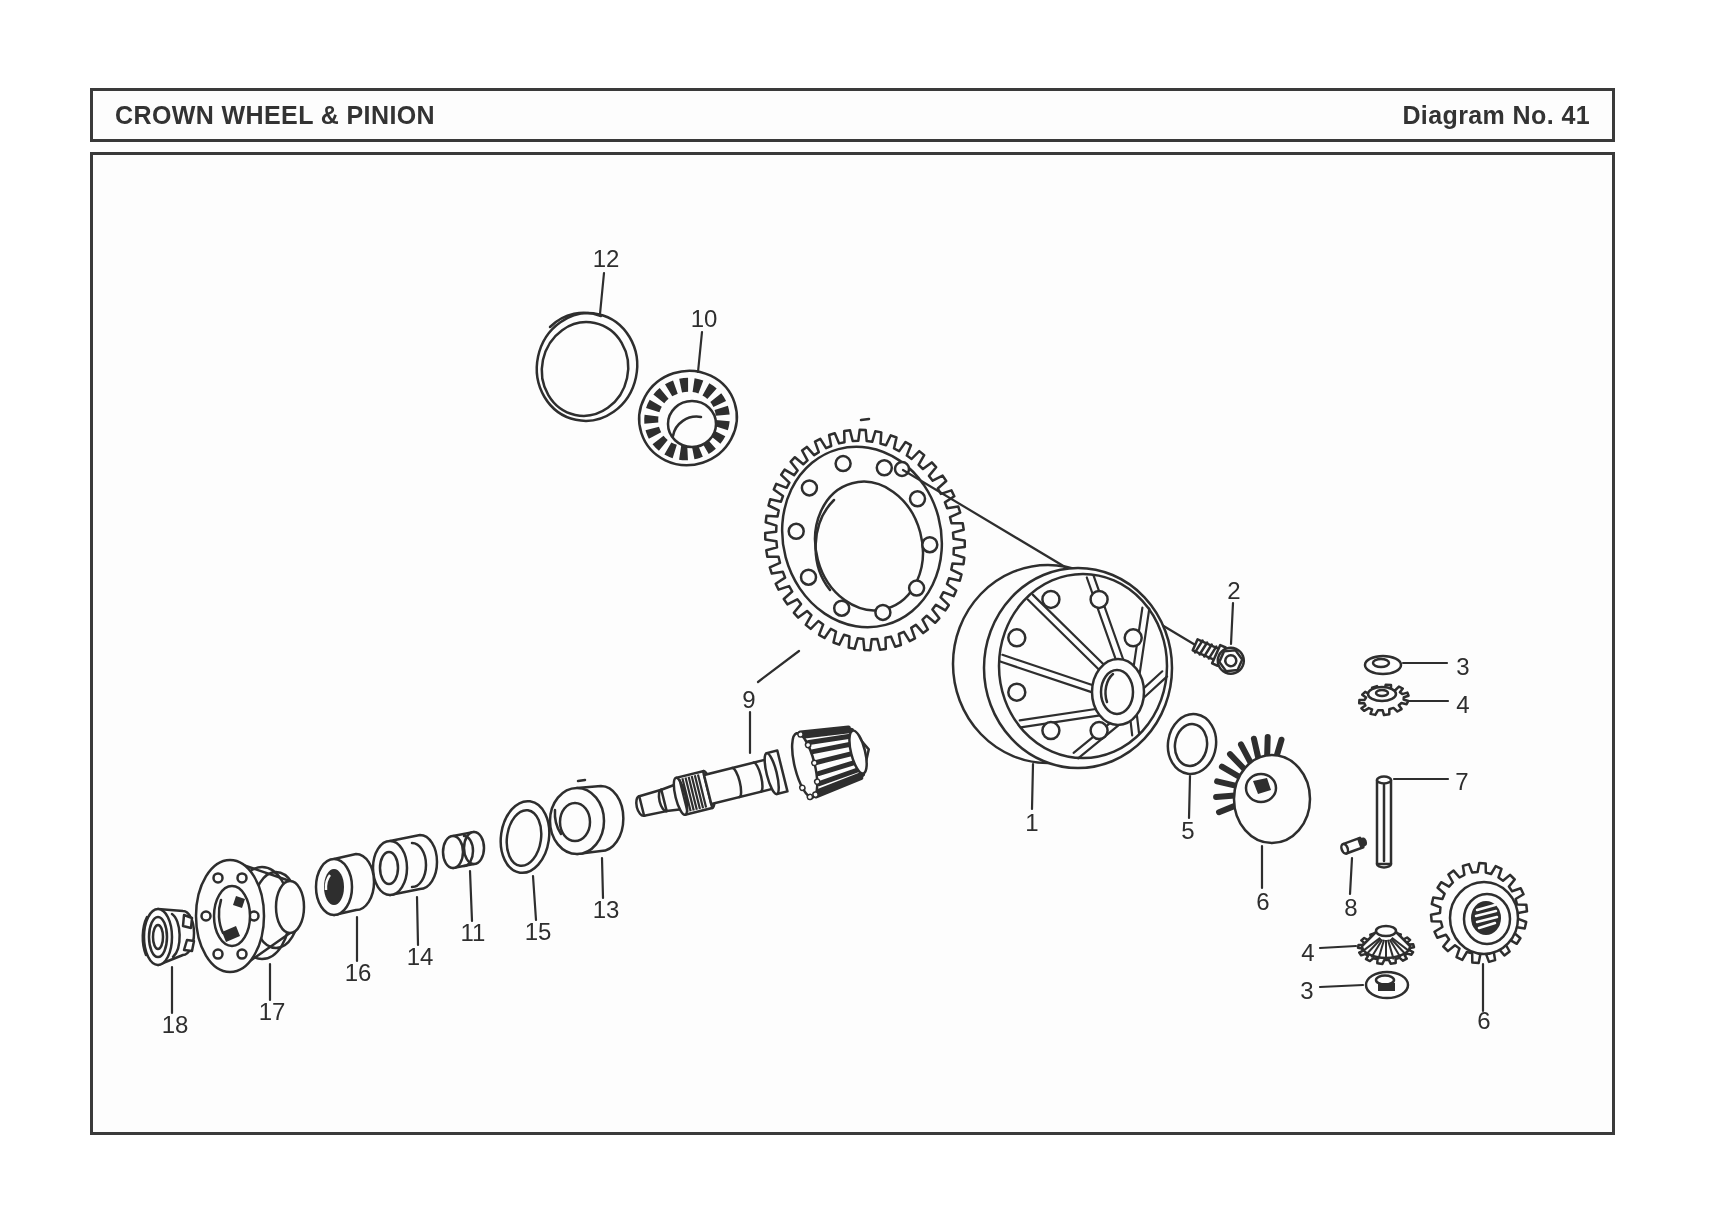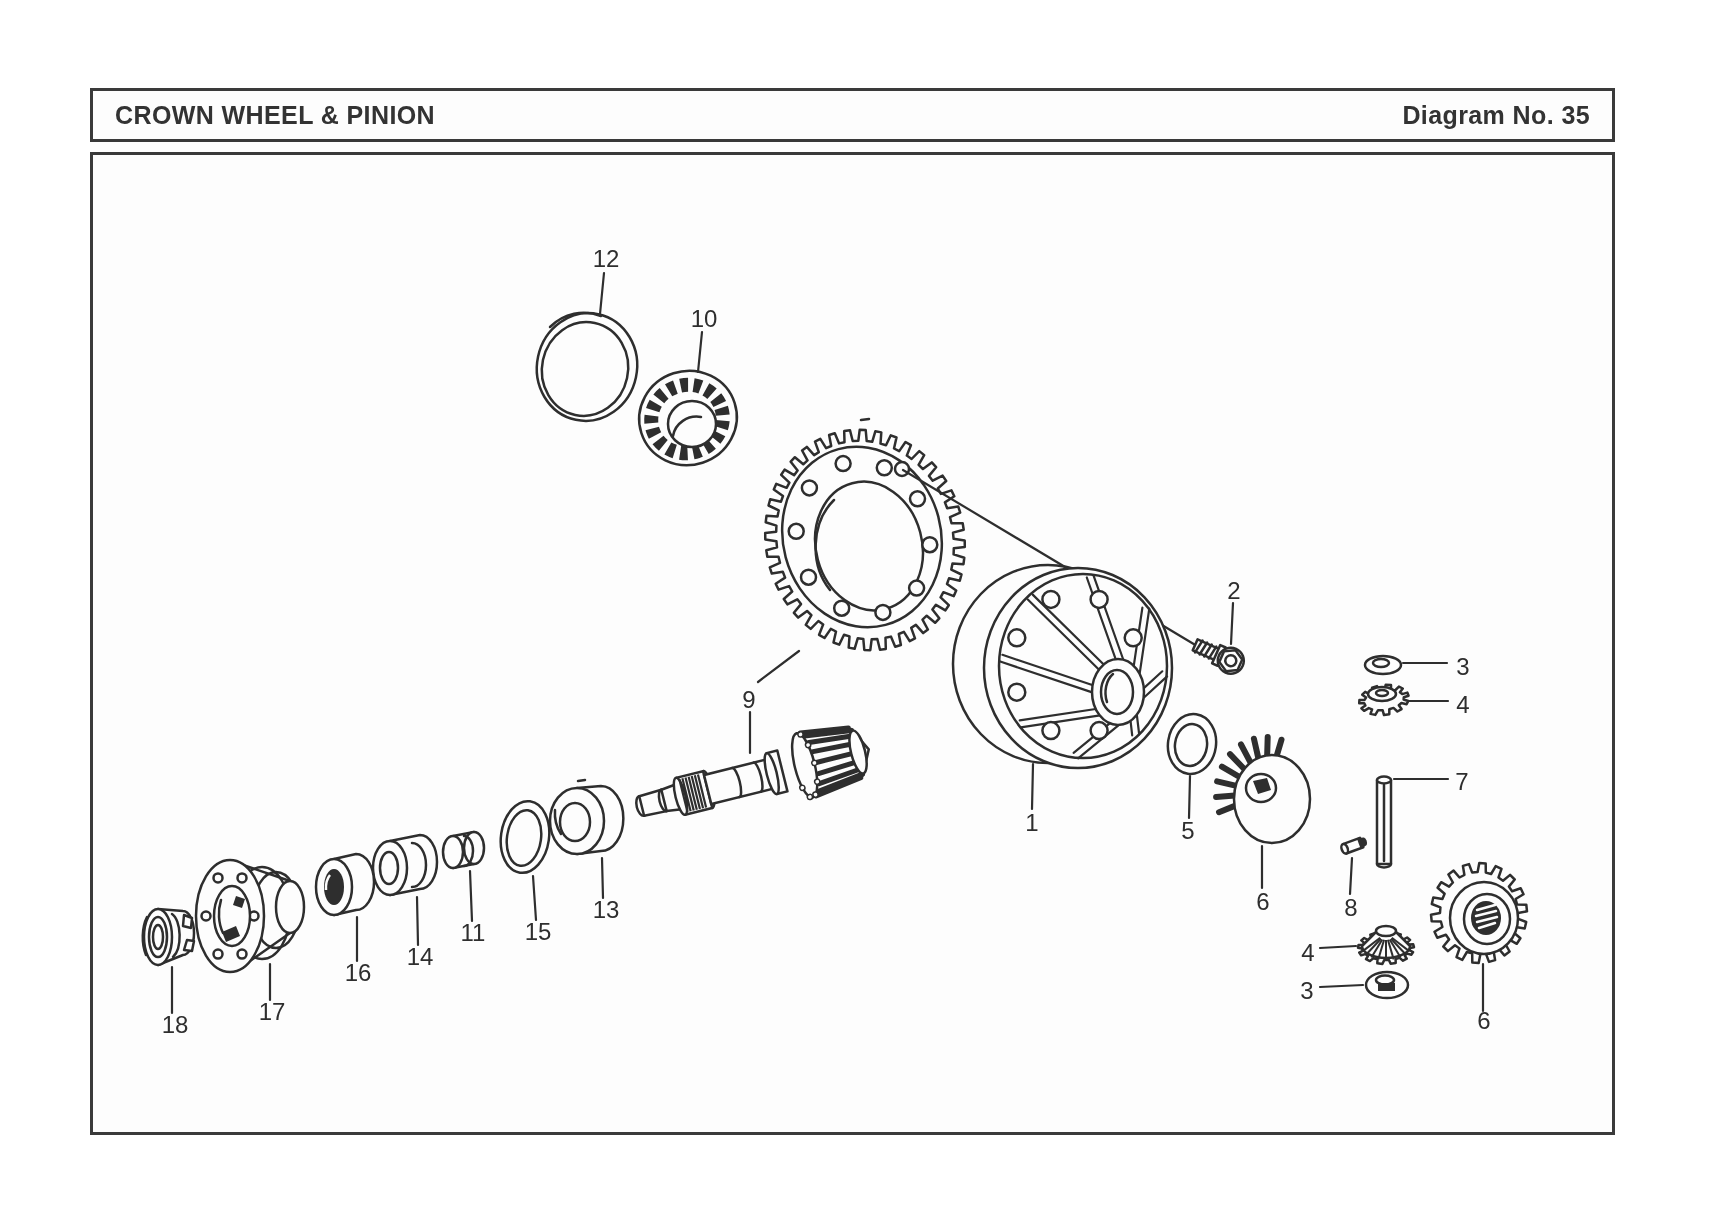--- a/index.html
+++ b/index.html
@@ -18,21 +18,21 @@
   text.callout{font-family:"Liberation Sans",sans-serif;font-size:24px;fill:#2e2e2e;
                text-anchor:middle;}
 </style>
 </head>
 <body>
 
 <div class="page">
 
   <div class="hdr">
     <span class="t">CROWN WHEEL &amp; PINION</span>
-    <span class="t">Diagram No. 35</span>
+    <span class="t">Diagram No. 41</span>
   </div>
 
   <div class="panel"></div>
 
   <svg class="canvas" viewBox="0 0 1720 1227">
     <g id="artwork">
 
       <g>
         <ellipse class="fw" cx="587" cy="367" rx="50" ry="54" transform="rotate(12 587 367)"></ellipse>
         <ellipse class="fw" cx="585" cy="369" rx="43" ry="47" transform="rotate(12 585 369)"></ellipse>

